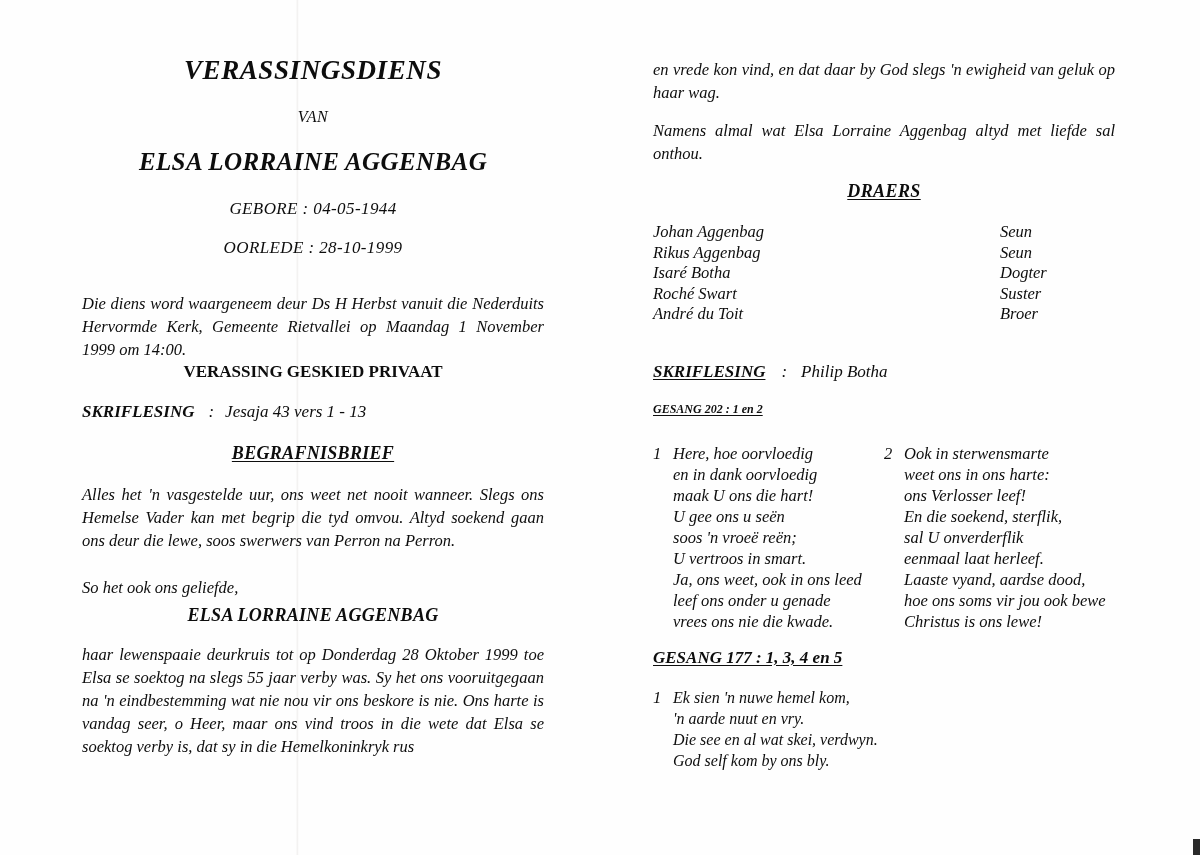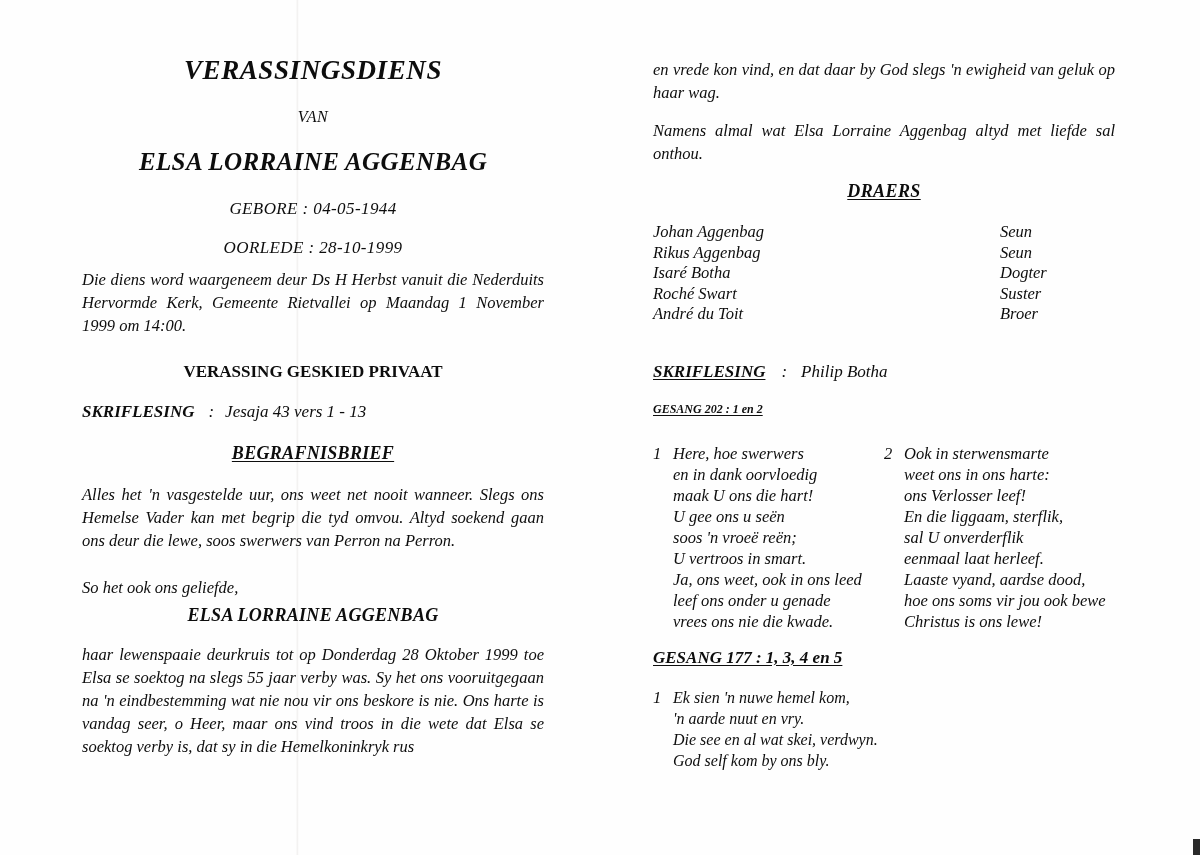--- a/index.html
+++ b/index.html
@@ -88,21 +88,21 @@
     left: 0; right: 0;
     top: 238px;
     text-align: center;
     font-style: italic;
     font-size: 17px;
     letter-spacing: 0.4px;
   }
   .service-para {
     position: absolute;
     left: 0;
-    top: 268px;
+    top: 292px;
     width: 462px;
     text-align: justify;
     text-align-last: left;
     font-style: italic;
     font-size: 16.5px;
     line-height: 23px;
   }
   .privaat {
     position: absolute;
     left: 0; right: 0;
@@ -385,38 +385,38 @@
   </div>
 
   <div class="gesang-202">
     <span>GESANG 202 : 1 en 2</span>
   </div>
 
   <div class="verses">
     <div class="verse">
       <div class="vnum">1</div>
       <div class="vlines">
-        <div>Here, hoe swerwers</div>
+        <div>Here, hoe oorvloedig</div>
         <div>en in dank oorvloedig</div>
         <div>maak U ons die hart!</div>
         <div>U gee ons u seën</div>
         <div>soos 'n vroeë reën;</div>
         <div>U vertroos in smart.</div>
         <div>Ja, ons weet, ook in ons leed</div>
         <div>leef ons onder u genade</div>
         <div>vrees ons nie die kwade.</div>
       </div>
     </div>
     <div class="verse">
       <div class="vnum">2</div>
       <div class="vlines">
         <div>Ook in sterwensmarte</div>
         <div>weet ons in ons harte:</div>
         <div>ons Verlosser leef!</div>
-        <div>En die liggaam, sterflik,</div>
+        <div>En die soekend, sterflik,</div>
         <div>sal U onverderflik</div>
         <div>eenmaal laat herleef.</div>
         <div>Laaste vyand, aardse dood,</div>
         <div>hoe ons soms vir jou ook bewe</div>
         <div>Christus is ons lewe!</div>
       </div>
     </div>
   </div>
 
   <div class="gesang-177">

